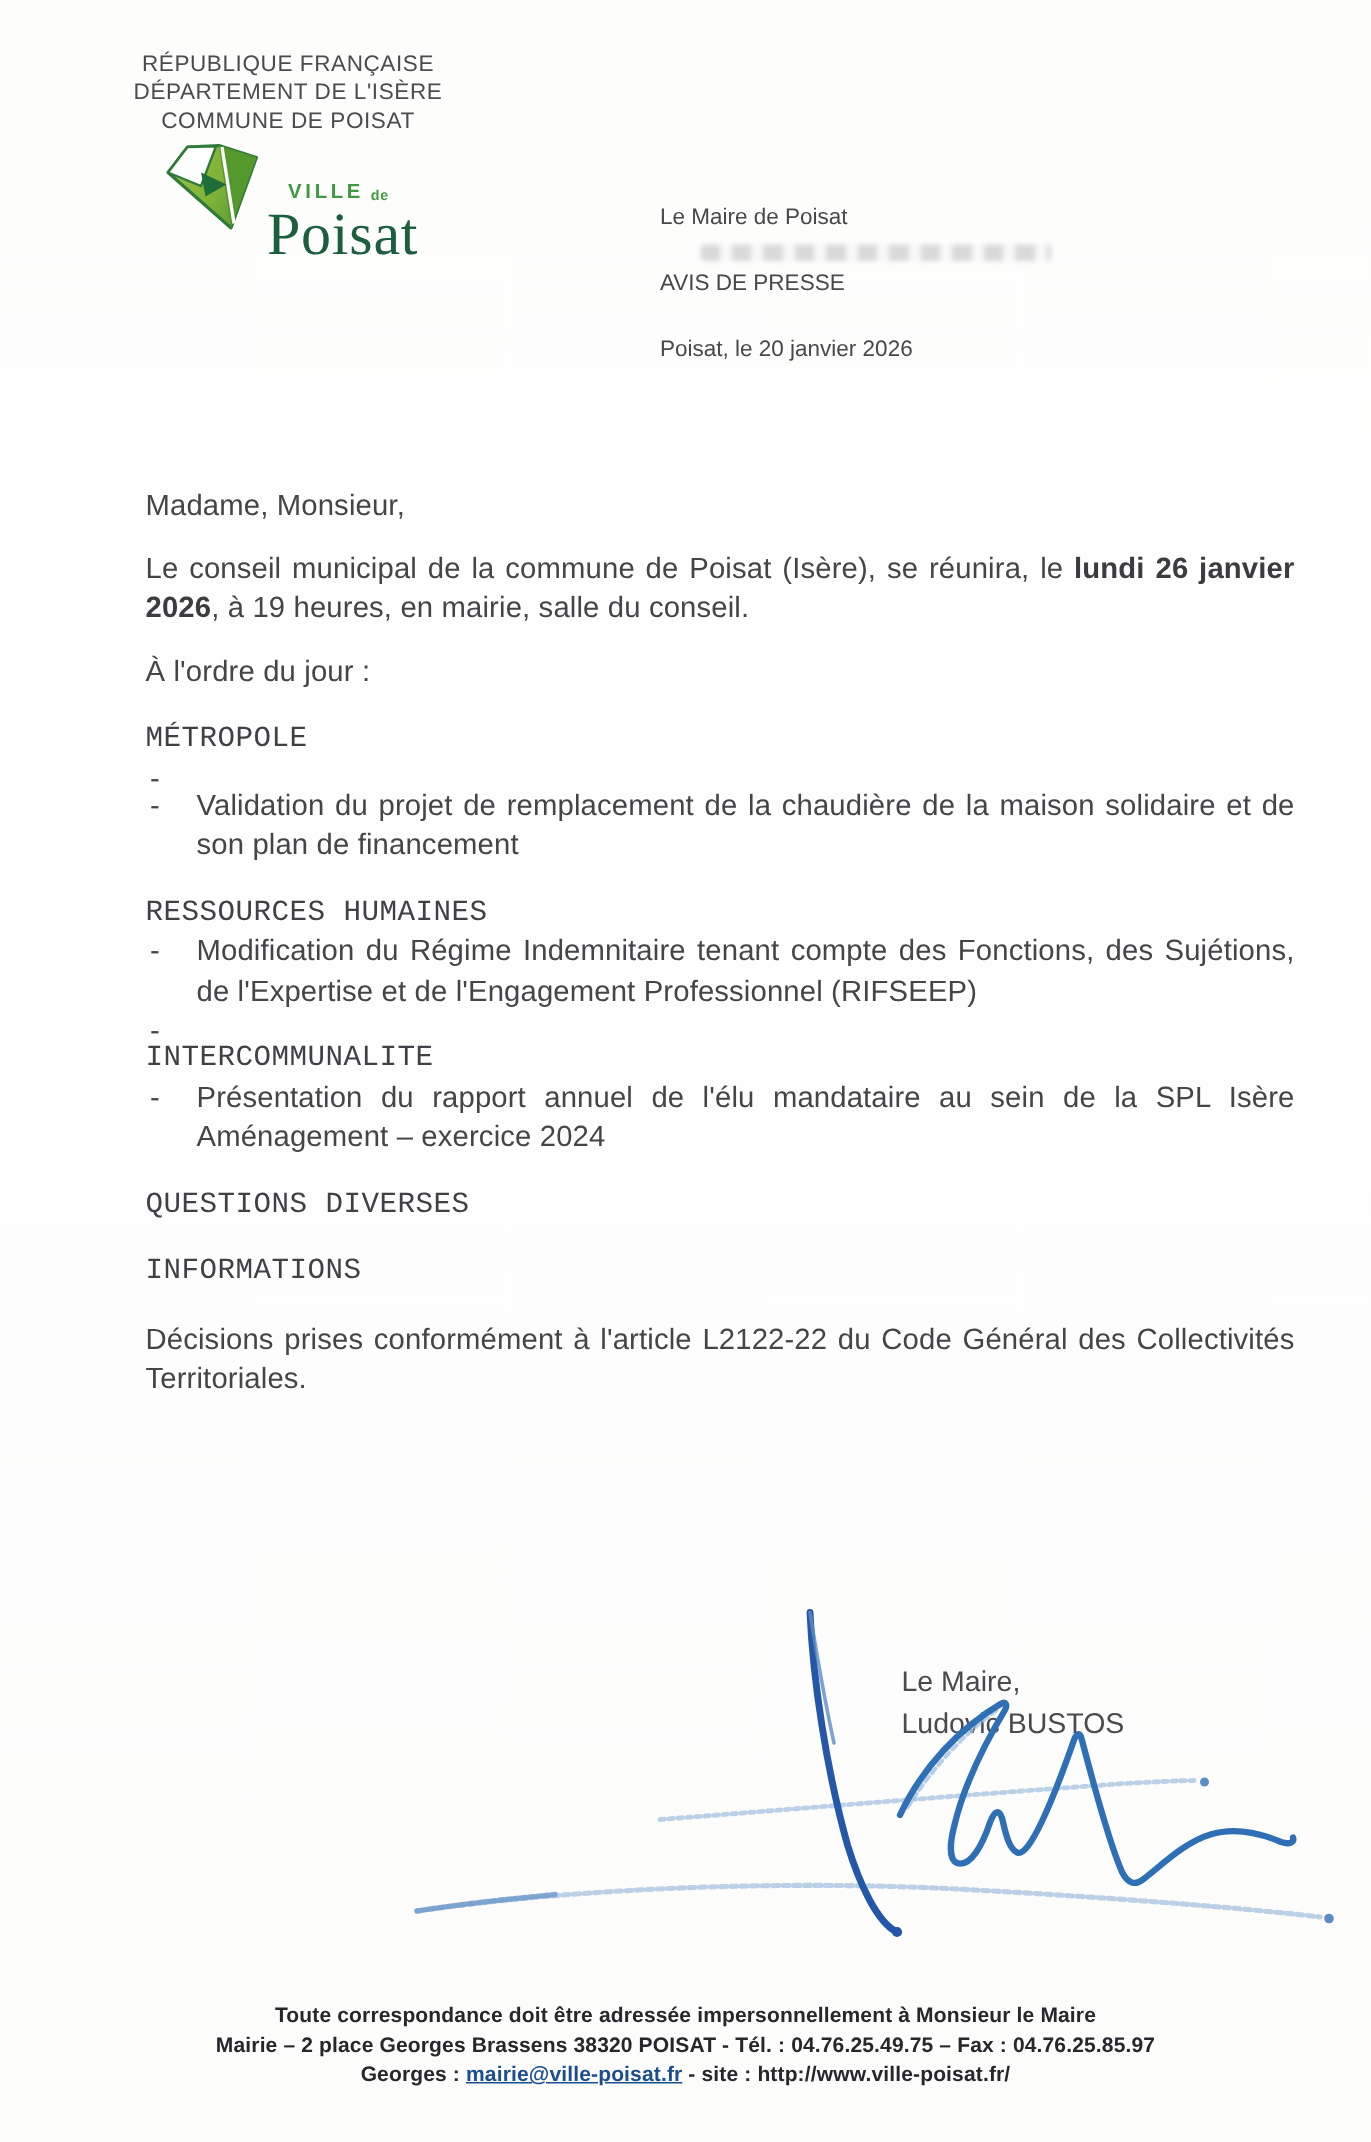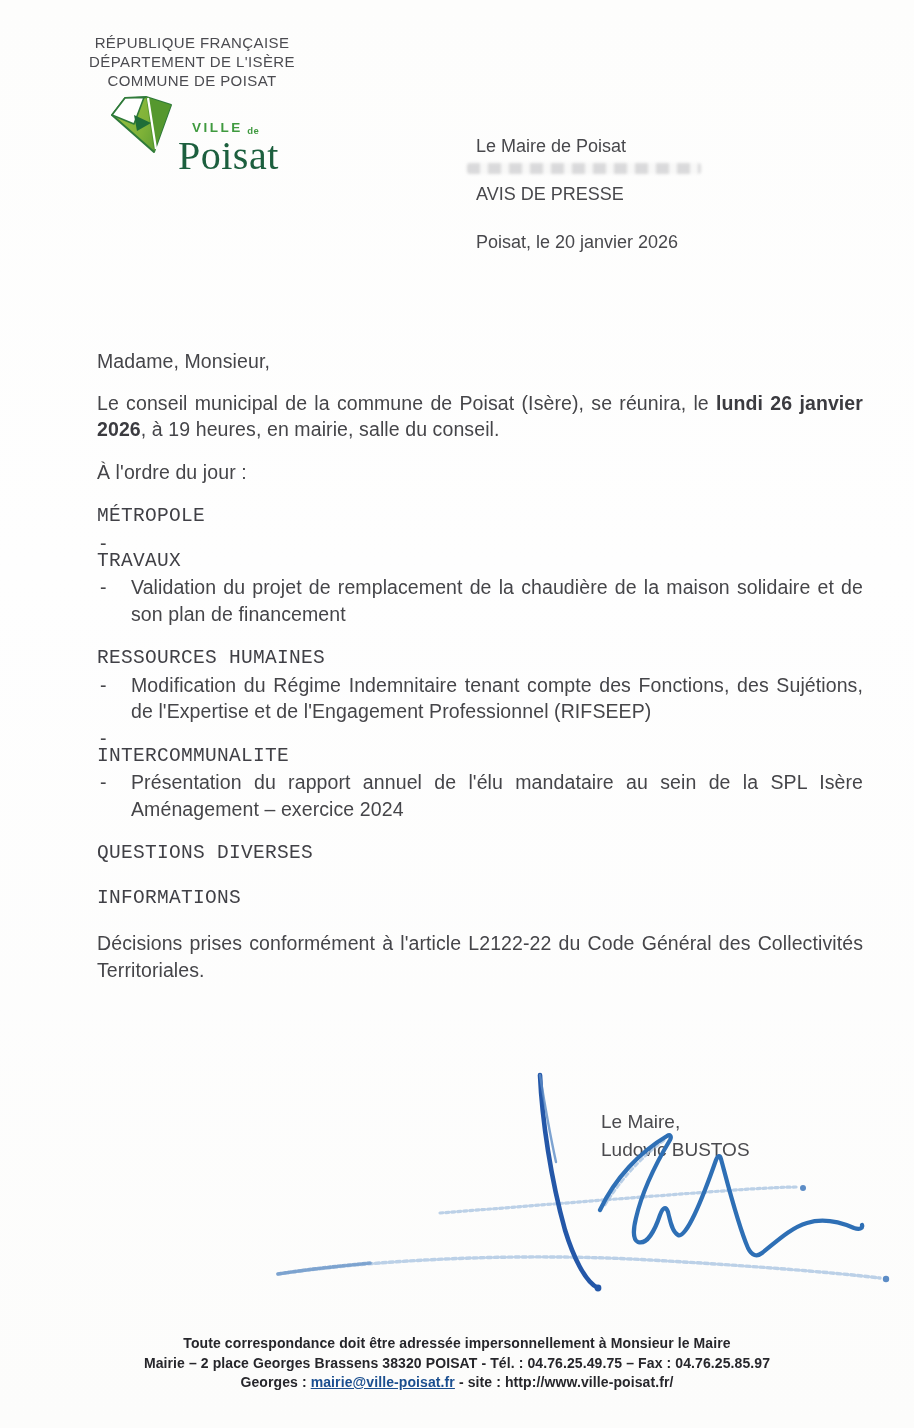--- a/index.html
+++ b/index.html
@@ -41,36 +41,36 @@
   .logo-name {
     display: block;
     margin-top: -6px;
     font-family: "Liberation Serif", serif;
     font-size: 40px;
     color: #1c5f3e;
     letter-spacing: 0.5px;
   }
 
   
-  .header-right { position: absolute; left: 476px; top: 136px; font-size: 18px; color: #48484c; }
+  .header-right { position: absolute; left: 440px; top: 136px; font-size: 15px; color: #48484c; }
   .header-right > div { margin-bottom: 27px; }
   .ghost-line {
     position: absolute;
     left: 467px; top: 163px;
     width: 234px; height: 11px;
     background: repeating-linear-gradient(90deg,
       rgba(125,125,132,0.28) 0 13px, rgba(125,125,132,0.04) 13px 21px);
     filter: blur(1.6px);
     border-radius: 3px;
   }
 
   
   .body-flow {
     position: absolute;
-    left: 97px; top: 348px;
+    left: 97px; top: 324px;
     width: 766px;
     font-size: 19.5px;
     line-height: 26.5px;
     letter-spacing: 0.1px;
     color: #454549;
   }
   .body-flow p { text-align: justify; }
   .intro { margin-top: 15px; }
   .intro .bold-date { font-weight: bold; color: #3b3b40; }
   .agenda-label { margin-top: 16px; }
@@ -170,21 +170,20 @@
     <p class="agenda-label">À l'ordre du jour :</p>
 
     <div class="section">
       <h3>MÉTROPOLE</h3>
       <ul>
         <li><span class="dash">-</span></li>
       </ul>
     </div>
 
     <div class="section">
-      <h3>TRAVAUX</h3>
       <ul>
         <li><span class="dash">-</span><span>Validation du projet de remplacement de la chaudière de la maison solidaire et de son plan de financement</span></li>
       </ul>
     </div>
 
     <div class="section">
       <h3>RESSOURCES HUMAINES</h3>
       <ul>
         <li><span class="dash">-</span><span>Modification du Régime Indemnitaire tenant compte des Fonctions, des Sujétions, de l'Expertise et de l'Engagement Professionnel (RIFSEEP)</span></li>
         <li><span class="dash">-</span></li>

